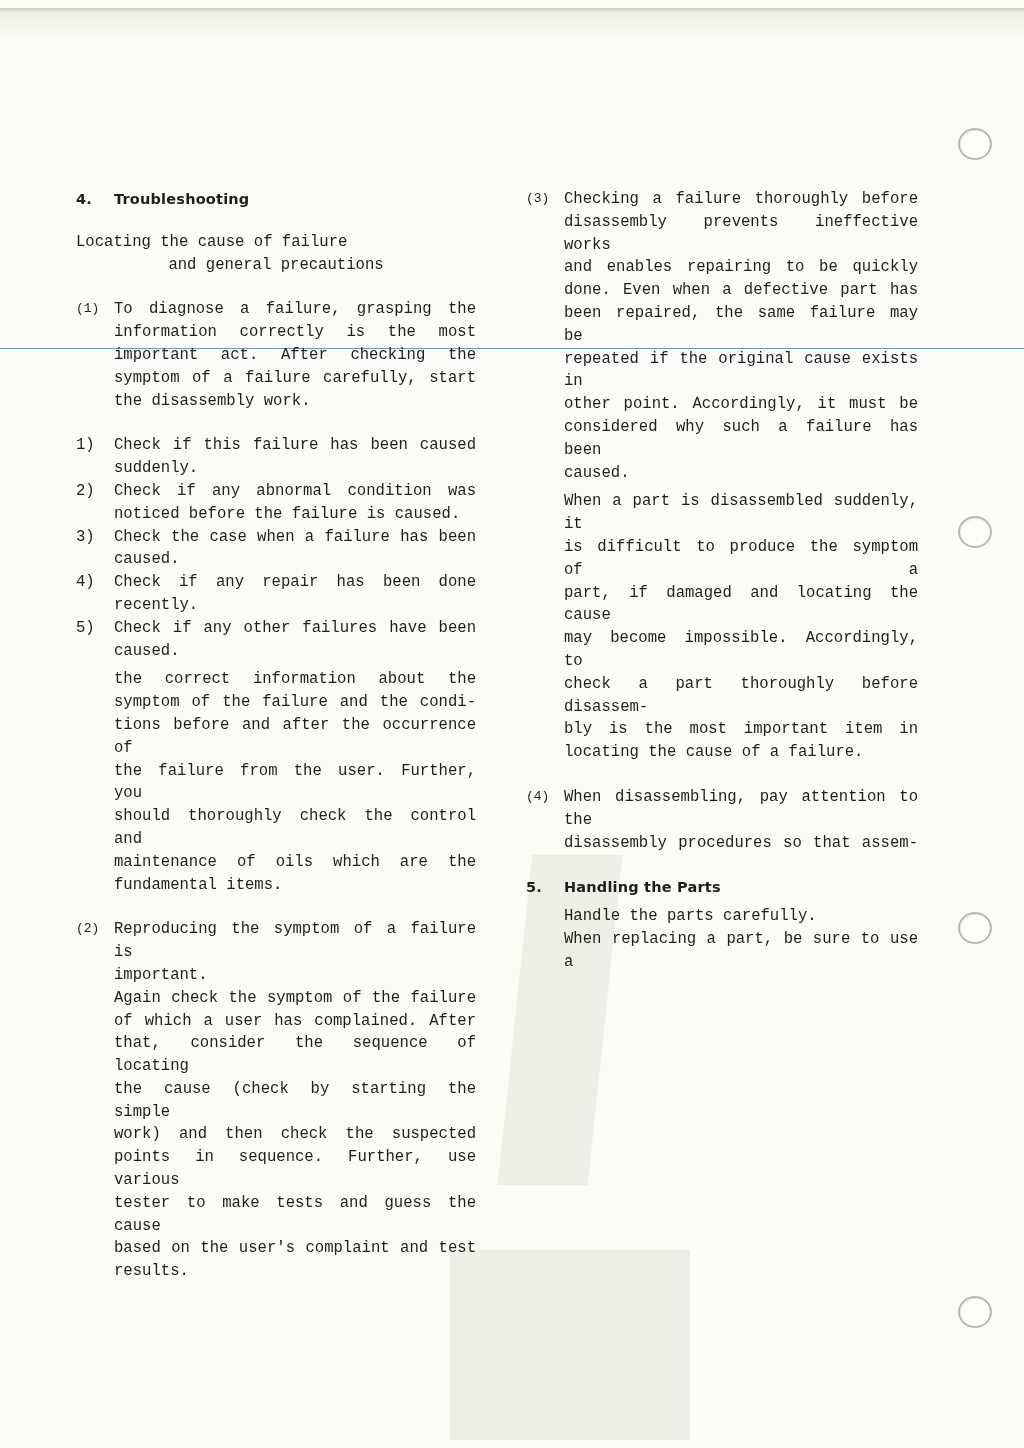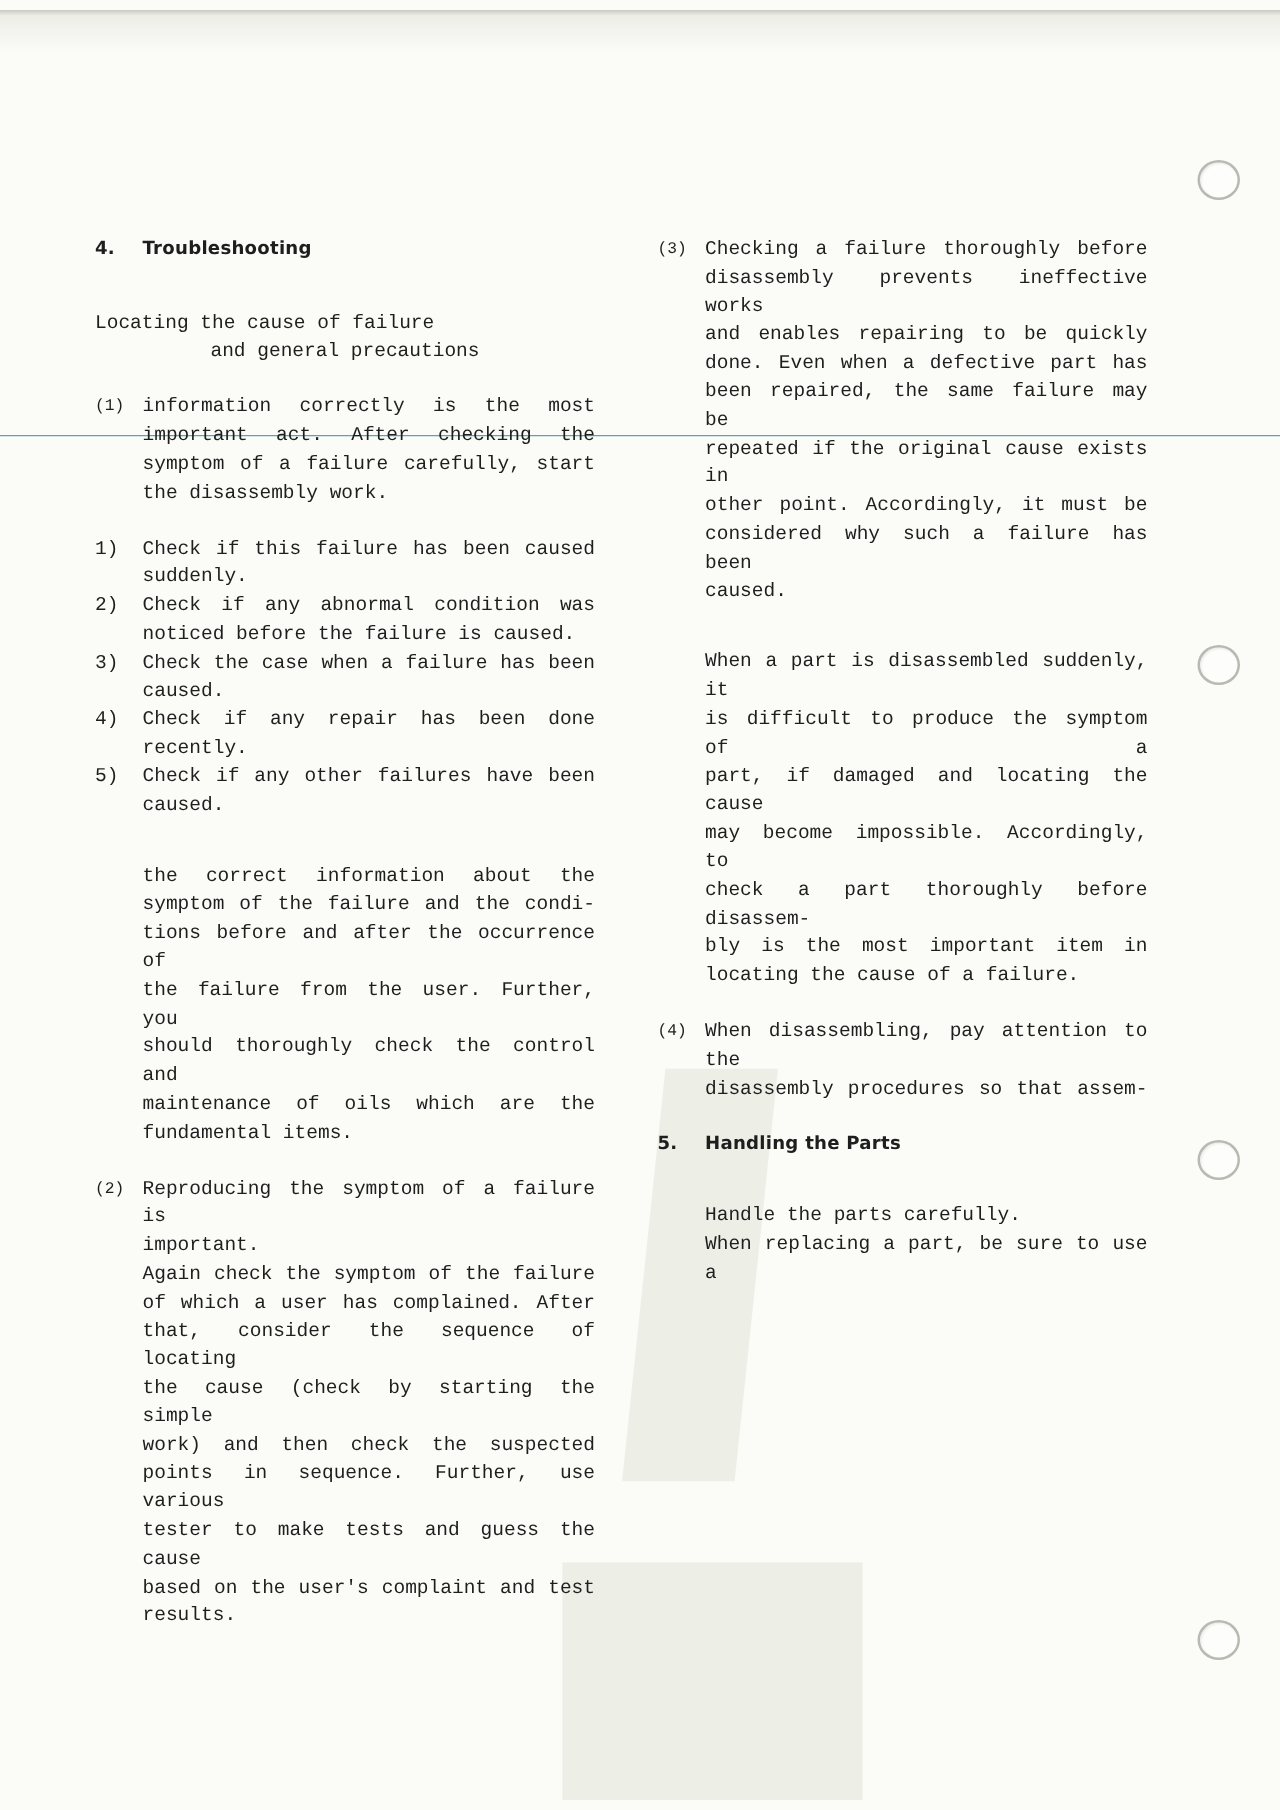--- a/index.html
+++ b/index.html
@@ -31,31 +31,31 @@
   }
   .col { position: absolute; font-size: 15.6px; line-height: 22.8px; }
   .col-left { left: 76px; top: 188px; width: 400px; }
   .col-right { left: 526px; top: 188px; width: 392px; }
 
   .heading {
     font-family: "DejaVu Sans", sans-serif; font-weight: bold; font-size: 14.5px;
     display: flex; letter-spacing: 0.2px;
   }
   .heading .num { width: 38px; }
-  .subtitle-1 { margin-top: 36px; }
+  .subtitle-1 { margin-top: 20px; }
   .subtitle-2 { text-align: center; }
   .item { display: flex; margin-top: 22px; }
   .item .marker { width: 38px; flex: none; font-size: 13px; }
   .item .body { flex: 1; text-align: justify; }
   .sub-list { margin-top: 22px; }
   .sub-item { display: flex; }
   .sub-item .marker { width: 38px; flex: none; }
   .sub-item .body { flex: 1; text-align: justify; }
   .para { margin-left: 38px; text-align: justify; }
-  .para.gap { margin-top: 34px; }
+  .para.gap { margin-top: 6px; }
   .justify-lines span { display: block; text-align: justify; text-align-last: justify; }
   .justify-lines span.last { text-align-last: left; font-family: Liberation Mono, monospace; }
   .sec5 { margin-top: 22px; }
 </style>
 </head>
 <body>
 
 <div class="page-top-edge"></div>
 <div class="page-shadow-top"></div>
 <div class="scan-line"></div>
@@ -72,20 +72,21 @@
   <div class="heading">
     <span class="num">4.</span>
     <span>Troubleshooting</span>
   </div>
   <div class="subtitle-1">Locating the cause of failure</div>
   <div class="subtitle-2">and general precautions</div>
 
   <div class="item">
     <span class="marker">(1)</span>
     <div class="body justify-lines">
+      <span>To diagnose a failure, grasping the</span>
       <span>information correctly is the most</span>
       <span>important act. After checking the</span>
       <span>symptom of a failure carefully, start</span>
       <span class="last">the disassembly work.</span>
     </div>
   </div>
 
   <div class="sub-list">
     <div class="sub-item">
       <span class="marker">1)</span>

